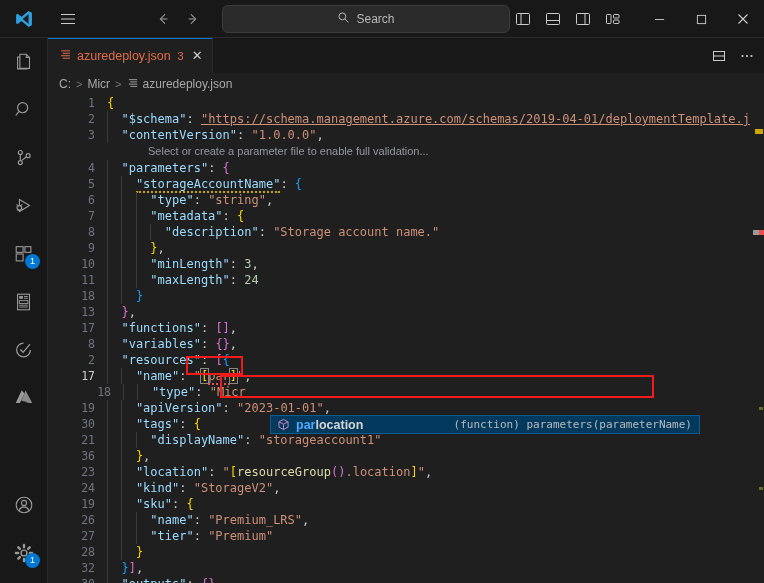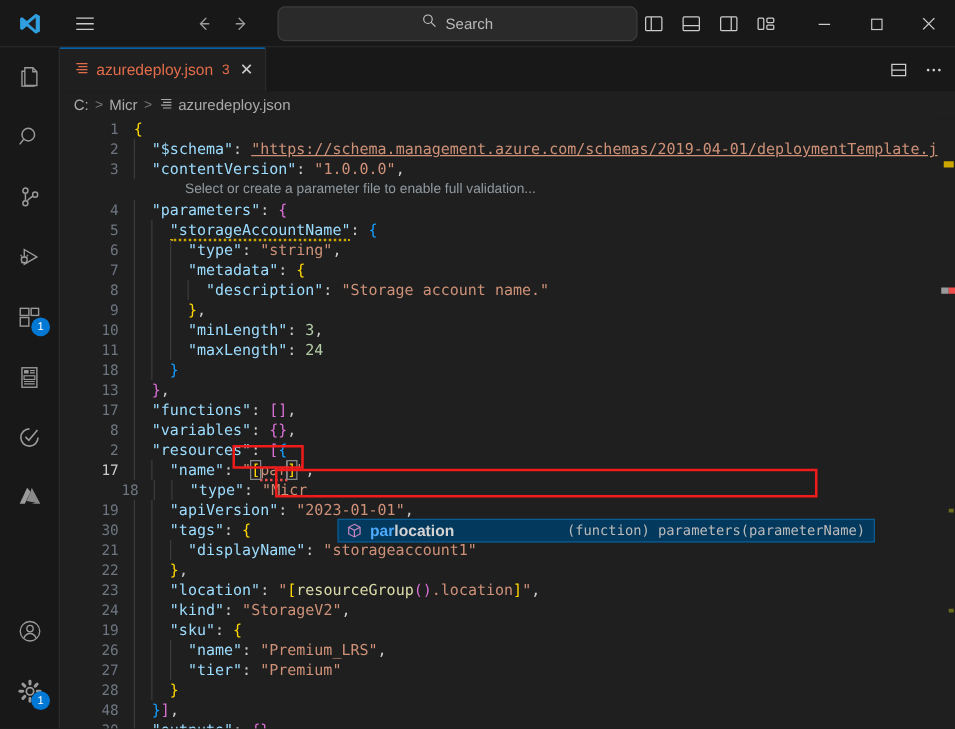--- a/index.html
+++ b/index.html
@@ -378,28 +378,28 @@
           <div class="row" style="top: 193px; position: absolute; left: 0px; width: 716px;"><span class="ln">18</span><div class="guide" style="left: 59px; top: 0px; height: 16px;"></div><div class="guide" style="left: 73.44px; top: 0px; height: 16px;"></div><span class="code" style="left: 87.88px;"><span class="br3">}</span></span></div>
           <div class="row" style="top: 209px; position: absolute; left: 0px; width: 716px;"><span class="ln">13</span><div class="guide" style="left: 59px; top: 0px; height: 16px;"></div><span class="code" style="left: 73.44px;"><span class="br2">}</span><span class="p">,</span></span></div>
           <div class="row" style="top: 225px; position: absolute; left: 0px; width: 716px;"><span class="ln">17</span><div class="guide" style="left: 59px; top: 0px; height: 16px;"></div><span class="code" style="left: 73.44px;"><span class="k">"functions"</span><span class="p">: </span><span class="br2">[</span><span class="br2">]</span><span class="p">,</span></span></div>
           <div class="row" style="top: 241px; position: absolute; left: 0px; width: 716px;"><span class="ln">8</span><div class="guide" style="left: 59px; top: 0px; height: 16px;"></div><span class="code" style="left: 73.44px;"><span class="k">"variables"</span><span class="p">: </span><span class="br2">{</span><span class="br2">}</span><span class="p">,</span></span></div>
           <div class="row" style="top: 257px; position: absolute; left: 0px; width: 716px;"><span class="ln">2</span><div class="guide" style="left: 59px; top: 0px; height: 16px;"></div><span class="code" style="left: 73.44px;"><span class="k">"resources"</span><span class="p">: </span><span class="br2">[</span><span class="br3">{</span></span></div>
           <div class="row" style="top: 273px; position: absolute; left: 0px; width: 716px;"><span class="ln cur">17</span><div class="guide" style="left: 59px; top: 0px; height: 16px;"></div><div class="guide" style="left: 73.44px; top: 0px; height: 16px;"></div><span class="code" style="left: 87.88px;"><span class="k">"name"</span><span class="p">: </span><span class="s">"</span><span class="br1 bracket-hl">[</span><span class="s squig-red">par</span><span class="cursor"></span><span class="br1 bracket-hl">]</span><span class="s">"</span><span class="p">,</span></span></div>
           <div class="row" style="top: 289px; position: absolute; left: 16px; width: 716px;"><span class="ln">18</span><div class="guide" style="left: 59px; top: 0px; height: 16px;"></div><div class="guide" style="left: 73.44px; top: 0px; height: 16px;"></div><span class="code" style="left: 87.88px;"><span class="k">"type"</span><span class="p">: </span><span class="s">"Micr</span></span></div>
           <div class="row" style="top: 305px; position: absolute; left: 0px; width: 716px;"><span class="ln">19</span><div class="guide" style="left: 59px; top: 0px; height: 16px;"></div><div class="guide" style="left: 73.44px; top: 0px; height: 16px;"></div><span class="code" style="left: 87.88px;"><span class="k">"apiVersion"</span><span class="p">: </span><span class="s">"2023-01-01"</span><span class="p">,</span></span></div>
           <div class="row" style="top: 321px; position: absolute; left: 0px; width: 716px;"><span class="ln">30</span><div class="guide" style="left: 59px; top: 0px; height: 16px;"></div><div class="guide" style="left: 73.44px; top: 0px; height: 16px;"></div><span class="code" style="left: 87.88px;"><span class="k">"tags"</span><span class="p">: </span><span class="br1">{</span></span></div>
           <div class="row" style="top: 337px; position: absolute; left: 0px; width: 716px;"><span class="ln">21</span><div class="guide" style="left: 59px; top: 0px; height: 16px;"></div><div class="guide" style="left: 73.44px; top: 0px; height: 16px;"></div><div class="guide" style="left: 87.88px; top: 0px; height: 16px;"></div><span class="code" style="left: 102.32px;"><span class="k">"displayName"</span><span class="p">: </span><span class="s">"storageaccount1"</span></span></div>
-          <div class="row" style="top: 353px; position: absolute; left: 0px; width: 716px;"><span class="ln">22</span><div class="guide" style="left: 59px; top: 0px; height: 16px;"></div><div class="guide" style="left: 73.44px; top: 0px; height: 16px;"></div><span class="code" style="left: 87.88px;"><span class="br1">}</span><span class="p">,</span></span></div>
+          <div class="row" style="top: 353px; position: absolute; left: 0px; width: 716px;"><span class="ln">36</span><div class="guide" style="left: 59px; top: 0px; height: 16px;"></div><div class="guide" style="left: 73.44px; top: 0px; height: 16px;"></div><span class="code" style="left: 87.88px;"><span class="br1">}</span><span class="p">,</span></span></div>
           <div class="row" style="top: 369px; position: absolute; left: 0px; width: 716px;"><span class="ln">23</span><div class="guide" style="left: 59px; top: 0px; height: 16px;"></div><div class="guide" style="left: 73.44px; top: 0px; height: 16px;"></div><span class="code" style="left: 87.88px;"><span class="k">"location"</span><span class="p">: </span><span class="s">"</span><span class="br1">[</span><span class="fn">resourceGroup</span><span class="br2">(</span><span class="br2">)</span><span class="s">.location</span><span class="br1">]</span><span class="s">"</span><span class="p">,</span></span></div>
           <div class="row" style="top: 385px; position: absolute; left: 0px; width: 716px;"><span class="ln">24</span><div class="guide" style="left: 59px; top: 0px; height: 16px;"></div><div class="guide" style="left: 73.44px; top: 0px; height: 16px;"></div><span class="code" style="left: 87.88px;"><span class="k">"kind"</span><span class="p">: </span><span class="s">"StorageV2"</span><span class="p">,</span></span></div>
           <div class="row" style="top: 401px; position: absolute; left: 0px; width: 716px;"><span class="ln">19</span><div class="guide" style="left: 59px; top: 0px; height: 16px;"></div><div class="guide" style="left: 73.44px; top: 0px; height: 16px;"></div><span class="code" style="left: 87.88px;"><span class="k">"sku"</span><span class="p">: </span><span class="br1">{</span></span></div>
           <div class="row" style="top: 417px; position: absolute; left: 0px; width: 716px;"><span class="ln">26</span><div class="guide" style="left: 59px; top: 0px; height: 16px;"></div><div class="guide" style="left: 73.44px; top: 0px; height: 16px;"></div><div class="guide" style="left: 87.88px; top: 0px; height: 16px;"></div><span class="code" style="left: 102.32px;"><span class="k">"name"</span><span class="p">: </span><span class="s">"Premium_LRS"</span><span class="p">,</span></span></div>
           <div class="row" style="top: 433px; position: absolute; left: 0px; width: 716px;"><span class="ln">27</span><div class="guide" style="left: 59px; top: 0px; height: 16px;"></div><div class="guide" style="left: 73.44px; top: 0px; height: 16px;"></div><div class="guide" style="left: 87.88px; top: 0px; height: 16px;"></div><span class="code" style="left: 102.32px;"><span class="k">"tier"</span><span class="p">: </span><span class="s">"Premium"</span></span></div>
           <div class="row" style="top: 449px; position: absolute; left: 0px; width: 716px;"><span class="ln">28</span><div class="guide" style="left: 59px; top: 0px; height: 16px;"></div><div class="guide" style="left: 73.44px; top: 0px; height: 16px;"></div><span class="code" style="left: 87.88px;"><span class="br1">}</span></span></div>
-          <div class="row" style="top: 465px; position: absolute; left: 0px; width: 716px;"><span class="ln">48</span><div class="guide" style="left: 59px; top: 0px; height: 16px;"></div><span class="code" style="left: 73.44px;"><span class="br3">}</span><span class="br2">]</span><span class="p">,</span></span></div>
+          <div class="row" style="top: 465px; position: absolute; left: 0px; width: 716px;"><span class="ln">32</span><div class="guide" style="left: 59px; top: 0px; height: 16px;"></div><span class="code" style="left: 73.44px;"><span class="br3">}</span><span class="br2">]</span><span class="p">,</span></span></div>
           <div class="row" style="top: 481px; position: absolute; left: 0px; width: 716px;"><span class="ln">30</span><div class="guide" style="left: 59px; top: 0px; height: 16px;"></div><span class="code" style="left: 73.44px;"><span class="k">"outputs"</span><span class="p">: </span><span class="br2">{</span><span class="br2">}</span></span></div>
         </div>
     </div>
 
     <div class="ruler">
       <div class="rmark" style="top:34px;  background:#cca700;"></div>
       <div class="rmark" style="top:135px; right:5px; width:6px; background:#9a9a9a;"></div>
       <div class="rmark" style="top:135px; right:0px; width:5px; background:#f14c4c;"></div>
       <div class="rmark" style="top:312px; right:1px; width:4px; height:3px; background:#6b6b1f;"></div>
       <div class="rmark" style="top:392px; right:1px; width:4px; height:3px; background:#6b6b1f;"></div>

